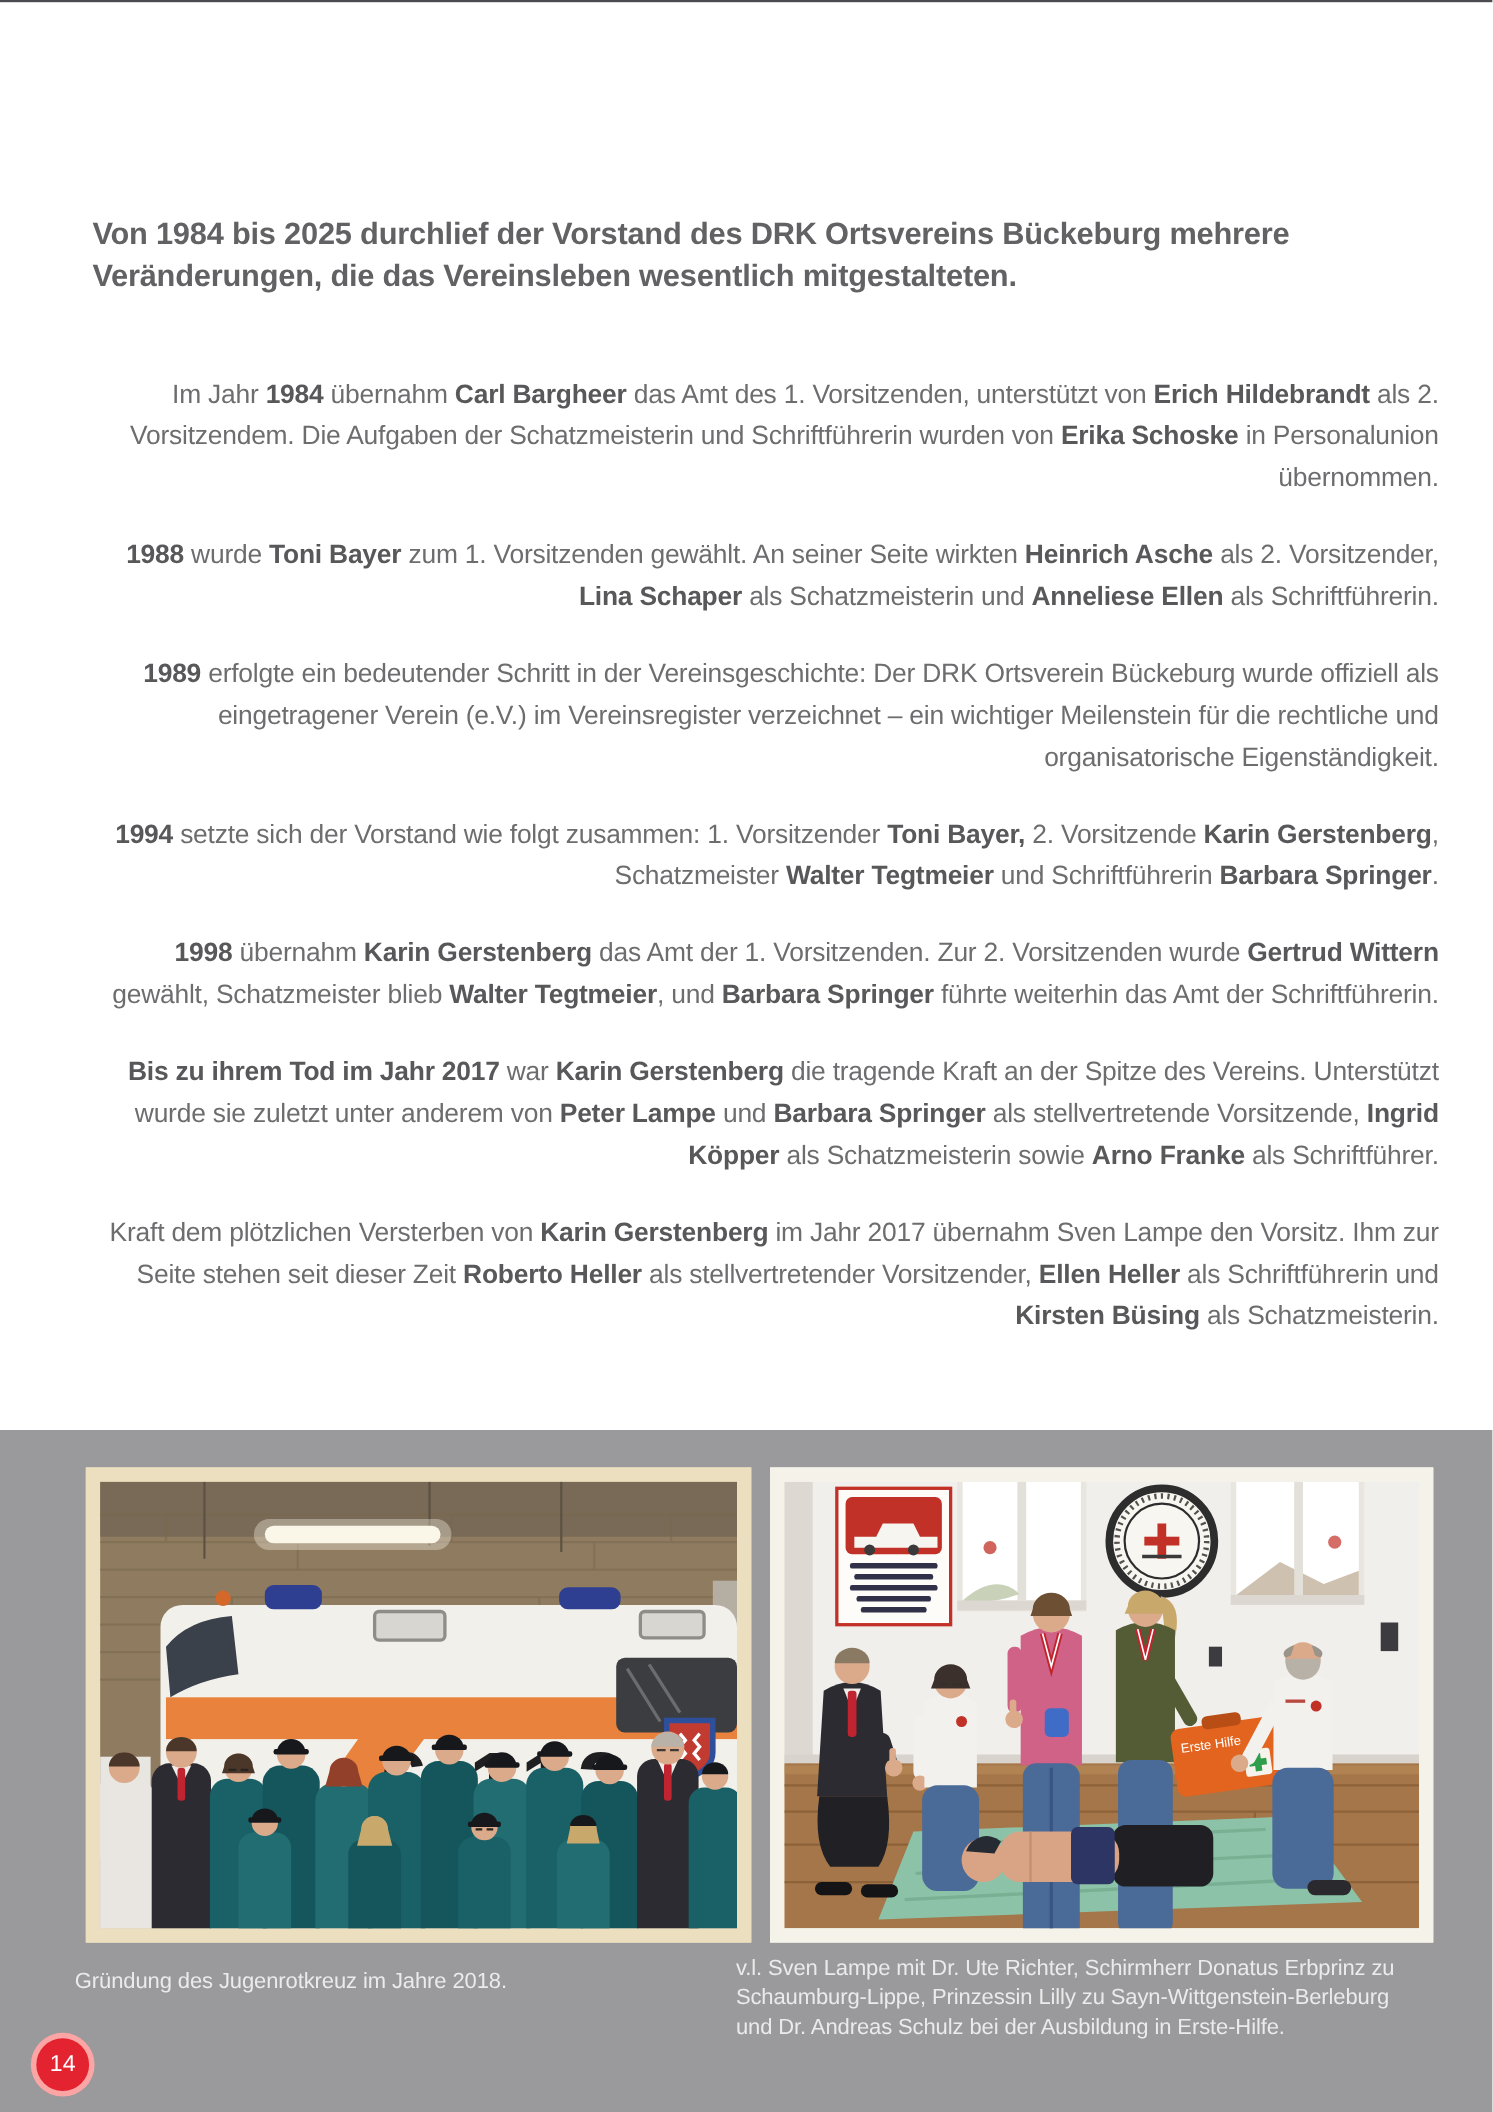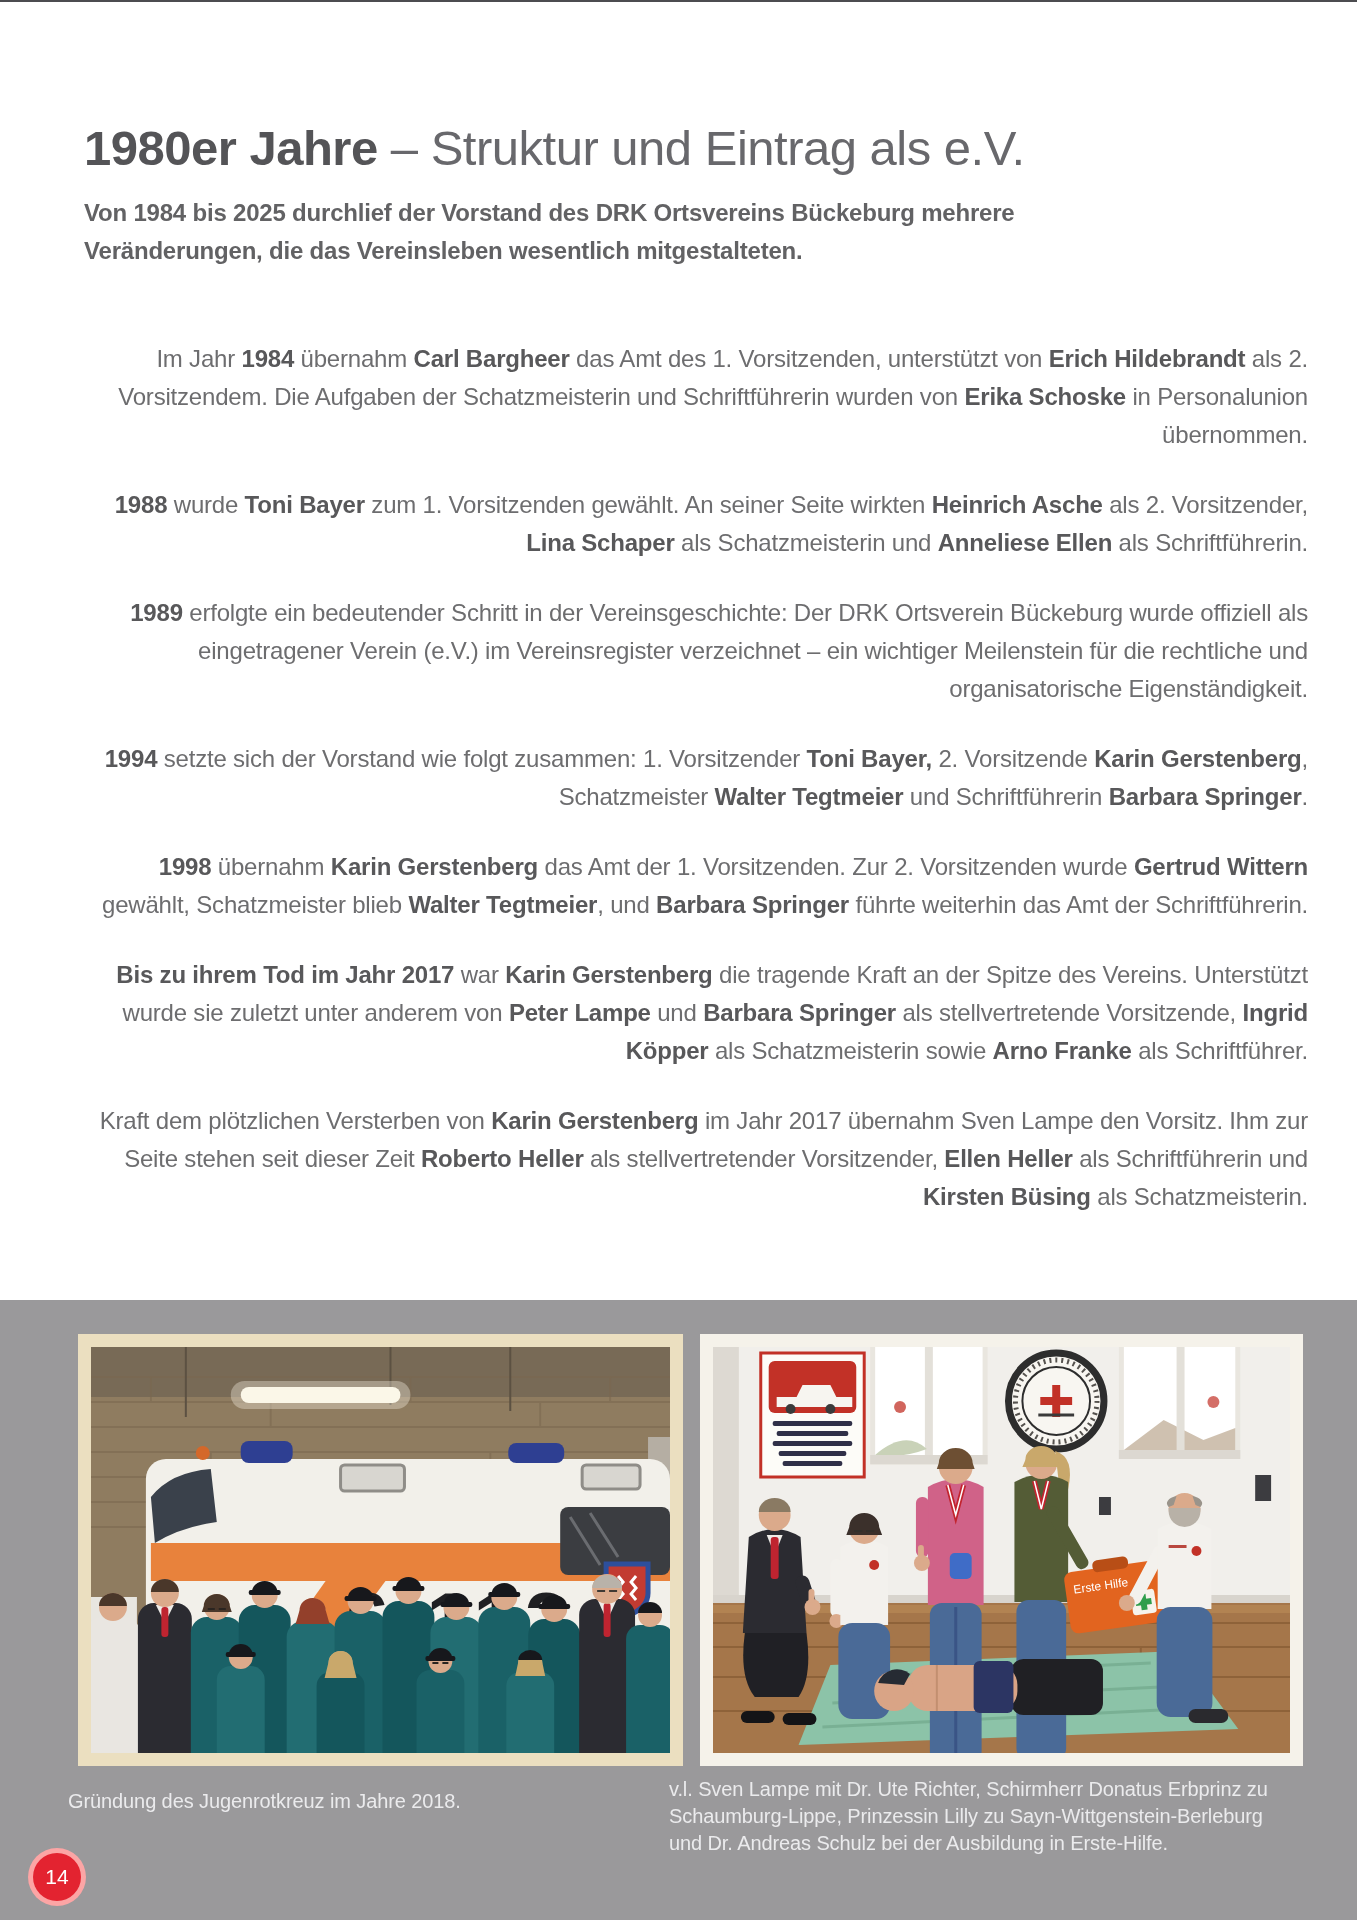--- a/index.html
+++ b/index.html
@@ -3,21 +3,21 @@
 <meta charset="utf-8">
 <style>
   html,body{margin:0;padding:0;background:#ffffff;}
   #page{position:relative;width:1357px;height:1920px;background:#ffffff;overflow:hidden;
         font-family:"Liberation Sans",sans-serif;}
   .topline{position:absolute;top:0;left:0;width:1357px;height:2px;background:#4c4c50;}
   .title{position:absolute;left:84px;top:122px;font-size:49px;line-height:1.1;color:#555558;
          letter-spacing:-0.5px;white-space:nowrap;}
   .title .t-bold{font-weight:700;color:#545457;}
   .title .t-light{font-weight:400;color:#68686c;}
-  .subtitle{position:absolute;left:84px;top:194px;width:1110px;font-size:24px;font-weight:700;
+  .subtitle{position:absolute;left:84px;top:194px;width:1110px;font-size:28px;font-weight:700;
             color:#626264;line-height:38px;letter-spacing:-0.2px;}
   .bodytext{position:absolute;left:84px;top:340px;width:1224px;font-size:24px;color:#6d6d6f;
             line-height:38px;letter-spacing:-0.2px;}
   .bodytext .para{margin:0 0 32px 0;text-align:right;}
   .bodytext b{color:#58585a;}
   .graypanel{position:absolute;left:0;top:1300px;width:1357px;height:620px;background:#9a999b;}
   .photo{position:absolute;top:1334px;height:432px;box-sizing:border-box;}
   .photo-left{left:78px;width:605px;border:13px solid #ebdfc0;background:#ebdfc0;}
   .photo-right{left:700px;width:603px;border:13px solid #f5f2ea;background:#f5f2ea;}
   .photo svg{display:block;width:100%;height:100%;}
@@ -34,23 +34,20 @@
   .tor-suit{fill:#2b2b31}.tor-coat{fill:#e9e6e1}
   .hair-br{fill:#4a372a}.hair-red{fill:#93402b}.hair-bl{fill:#c9a86b}.hair-gr{fill:#b9b2a9}
   .tie{fill:#bf2430}.shirt{fill:#efece8}.jeans{fill:#4a6a97}.polo{fill:#f3f1ed}
 </style>
 </head>
 <body>
 
 <div id="page">
   <div class="topline"></div>
 
-  <div class="title">
-    <span class="t-bold">1980er Jahre</span><span class="t-light"> – Struktur und Eintrag als e.V.</span>
-  </div>
 
   <div class="subtitle">Von 1984 bis 2025 durchlief der Vorstand des DRK Ortsvereins Bückeburg mehrere Veränderungen, die das Vereinsleben wesentlich mitgestalteten.</div>
 
   <div class="bodytext">
     <div class="para"><span>Im Jahr </span><b>1984</b><span> übernahm </span><b>Carl Bargheer</b><span> das Amt des 1. Vorsitzenden, unterstützt von </span><b>Erich Hildebrandt</b><span> als 2. Vorsitzendem. Die Aufgaben der Schatzmeisterin und Schriftführerin wurden von </span><b>Erika Schoske</b><span> in Personalunion übernommen.</span></div>
     <div class="para"><b>1988</b><span> wurde </span><b>Toni Bayer</b><span> zum 1. Vorsitzenden gewählt. An seiner Seite wirkten </span><b>Heinrich Asche</b><span> als 2. Vorsitzender, </span><b>Lina Schaper</b><span> als Schatzmeisterin und </span><b>Anneliese Ellen</b><span> als Schriftführerin.</span></div>
     <div class="para"><b>1989</b><span> erfolgte ein bedeutender Schritt in der Vereinsgeschichte: Der DRK Ortsverein Bückeburg wurde offiziell als eingetragener Verein (e.V.) im Vereinsregister verzeichnet – ein wichtiger Meilenstein für die rechtliche und organisatorische Eigenständigkeit.</span></div>
     <div class="para"><b>1994</b><span> setzte sich der Vorstand wie folgt zusammen: 1. Vorsitzender </span><b>Toni Bayer,</b><span> 2. Vorsitzende </span><b>Karin Gerstenberg</b><span>, Schatzmeister </span><b>Walter Tegtmeier</b><span> und Schriftführerin </span><b>Barbara Springer</b><span>.</span></div>
     <div class="para"><b>1998</b><span> übernahm </span><b>Karin Gerstenberg</b><span> das Amt der 1. Vorsitzenden. Zur 2. Vorsitzenden wurde </span><b>Gertrud Wittern</b><span> gewählt, Schatzmeister blieb </span><b>Walter Tegtmeier</b><span>, und </span><b>Barbara Springer</b><span> führte weiterhin das Amt der Schriftführerin.</span></div>
     <div class="para"><b>Bis zu ihrem Tod im Jahr 2017</b><span> war </span><b>Karin Gerstenberg</b><span> die tragende Kraft an der Spitze des Vereins. Unterstützt wurde sie zuletzt unter anderem von </span><b>Peter Lampe</b><span> und </span><b>Barbara Springer</b><span> als stellvertretende Vorsitzende, </span><b>Ingrid Köpper</b><span> als Schatzmeisterin sowie </span><b>Arno Franke</b><span> als Schriftführer.</span></div>

